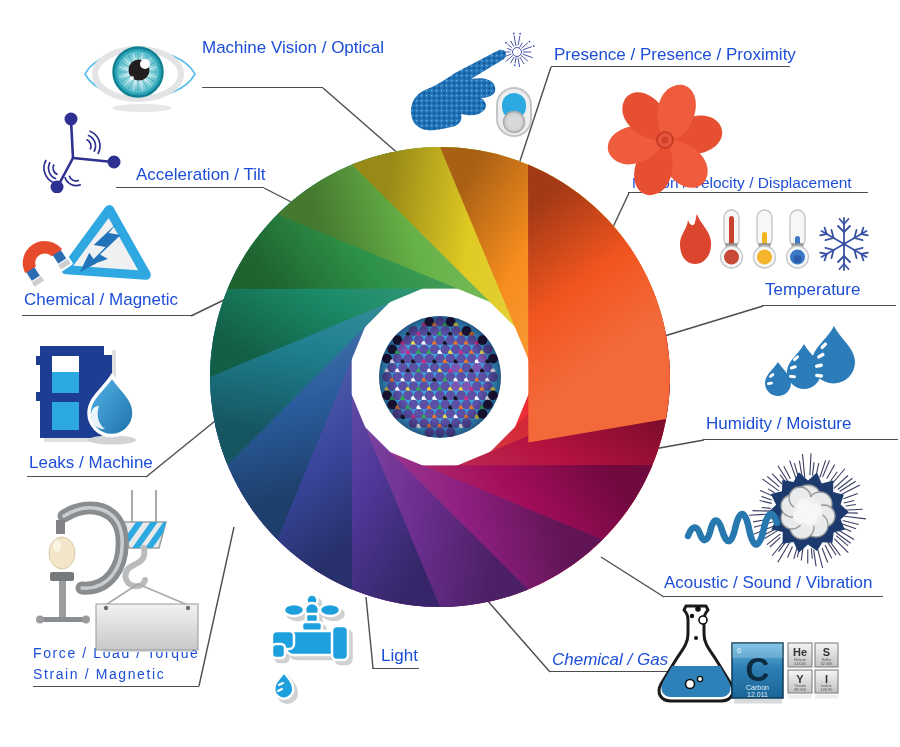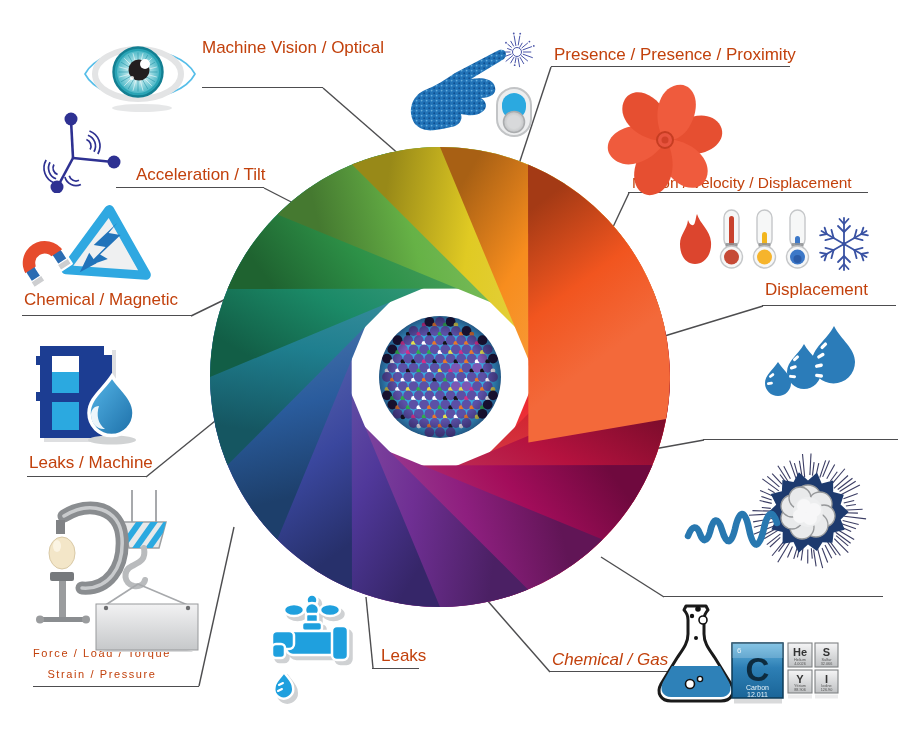--- a/index.html
+++ b/index.html
@@ -1,20 +1,20 @@
 <!DOCTYPE html>
 <html><head>
 <meta charset="utf-8">
 <style>
   html,body{margin:0;padding:0;background:#ffffff;}
   #canvas{position:relative;width:900px;height:747px;background:#ffffff;overflow:hidden;
           font-family:"Liberation Sans","DejaVu Sans",sans-serif;color:#414042;}
-  .lbl{position:absolute;font-size:17px;line-height:23px;color:#c2410c;white-space:nowrap;}
+  .lbl{position:absolute;font-size:17px;line-height:23px;color:#1d4ed8;white-space:nowrap;}
   .lbl.small{font-size:15.5px;}
-  .lbl.spaced{font-size:11px;letter-spacing:1.6px;line-height:21px;text-align:center;}
+  .lbl.spaced{font-size:14px;letter-spacing:1.6px;line-height:21px;}
   .uline{position:absolute;height:0;border-top:1.4px solid #4D4D4F;}
   .icon{position:absolute;}
   svg text{font-family:"Liberation Sans","DejaVu Sans",sans-serif;}
 </style>
 </head>
 <body>
 
 <div id="canvas">
 
   <svg id="base" width="900" height="747" viewBox="0 0 900 747" style="position:absolute;left:0;top:0;">
@@ -357,26 +357,28 @@
         </g>
         <circle cx="440" cy="377" r="61" fill="url(#sphshade)"></circle>
       </g>
   </svg>
 
   <div class="lbl" style="left:202px;top:36px;">
     <div>Machine Vision / Optical</div>
   </div>
   <div class="lbl" style="left:554px;top:43px;">Presence / Presence / Proximity</div>
   <div class="lbl small" style="left:632px;top:171px;">Motion / Velocity / Displacement</div>
-  <div class="lbl" style="left:765px;top:278px;">Displacement</div>
+  <div class="lbl" style="left:765px;top:278px;">Temperature</div>
+  <div class="lbl" style="left:706px;top:412px;">Humidity / Moisture</div>
+  <div class="lbl" style="left:664px;top:571px;">Acoustic / Sound / Vibration</div>
   <div class="lbl" style="left:552px;top:648px;font-style:italic;">Chemical / Gas</div>
-  <div class="lbl" style="left:381px;top:644px;">Leaks</div>
+  <div class="lbl" style="left:381px;top:644px;">Light</div>
   <div class="lbl spaced" style="left:33px;top:643px;">
     <div>Force / Load / Torque</div>
-    <div>Strain / Pressure</div>
+    <div>Strain / Magnetic</div>
   </div>
   <div class="lbl" style="left:29px;top:451px;">Leaks / Machine</div>
   <div class="lbl" style="left:24px;top:288px;">Chemical / Magnetic</div>
   <div class="lbl" style="left:119px;top:163px;margin-left:17px;">Acceleration / Tilt</div>
 
   <div class="uline" style="left:202px;top:87px;width:121px;"></div>
   <div class="uline" style="left:551px;top:66px;width:239px;"></div>
   <div class="uline" style="left:628px;top:192px;width:240px;"></div>
   <div class="uline" style="left:762px;top:305px;width:134px;"></div>
   <div class="uline" style="left:703px;top:439px;width:195px;"></div>

